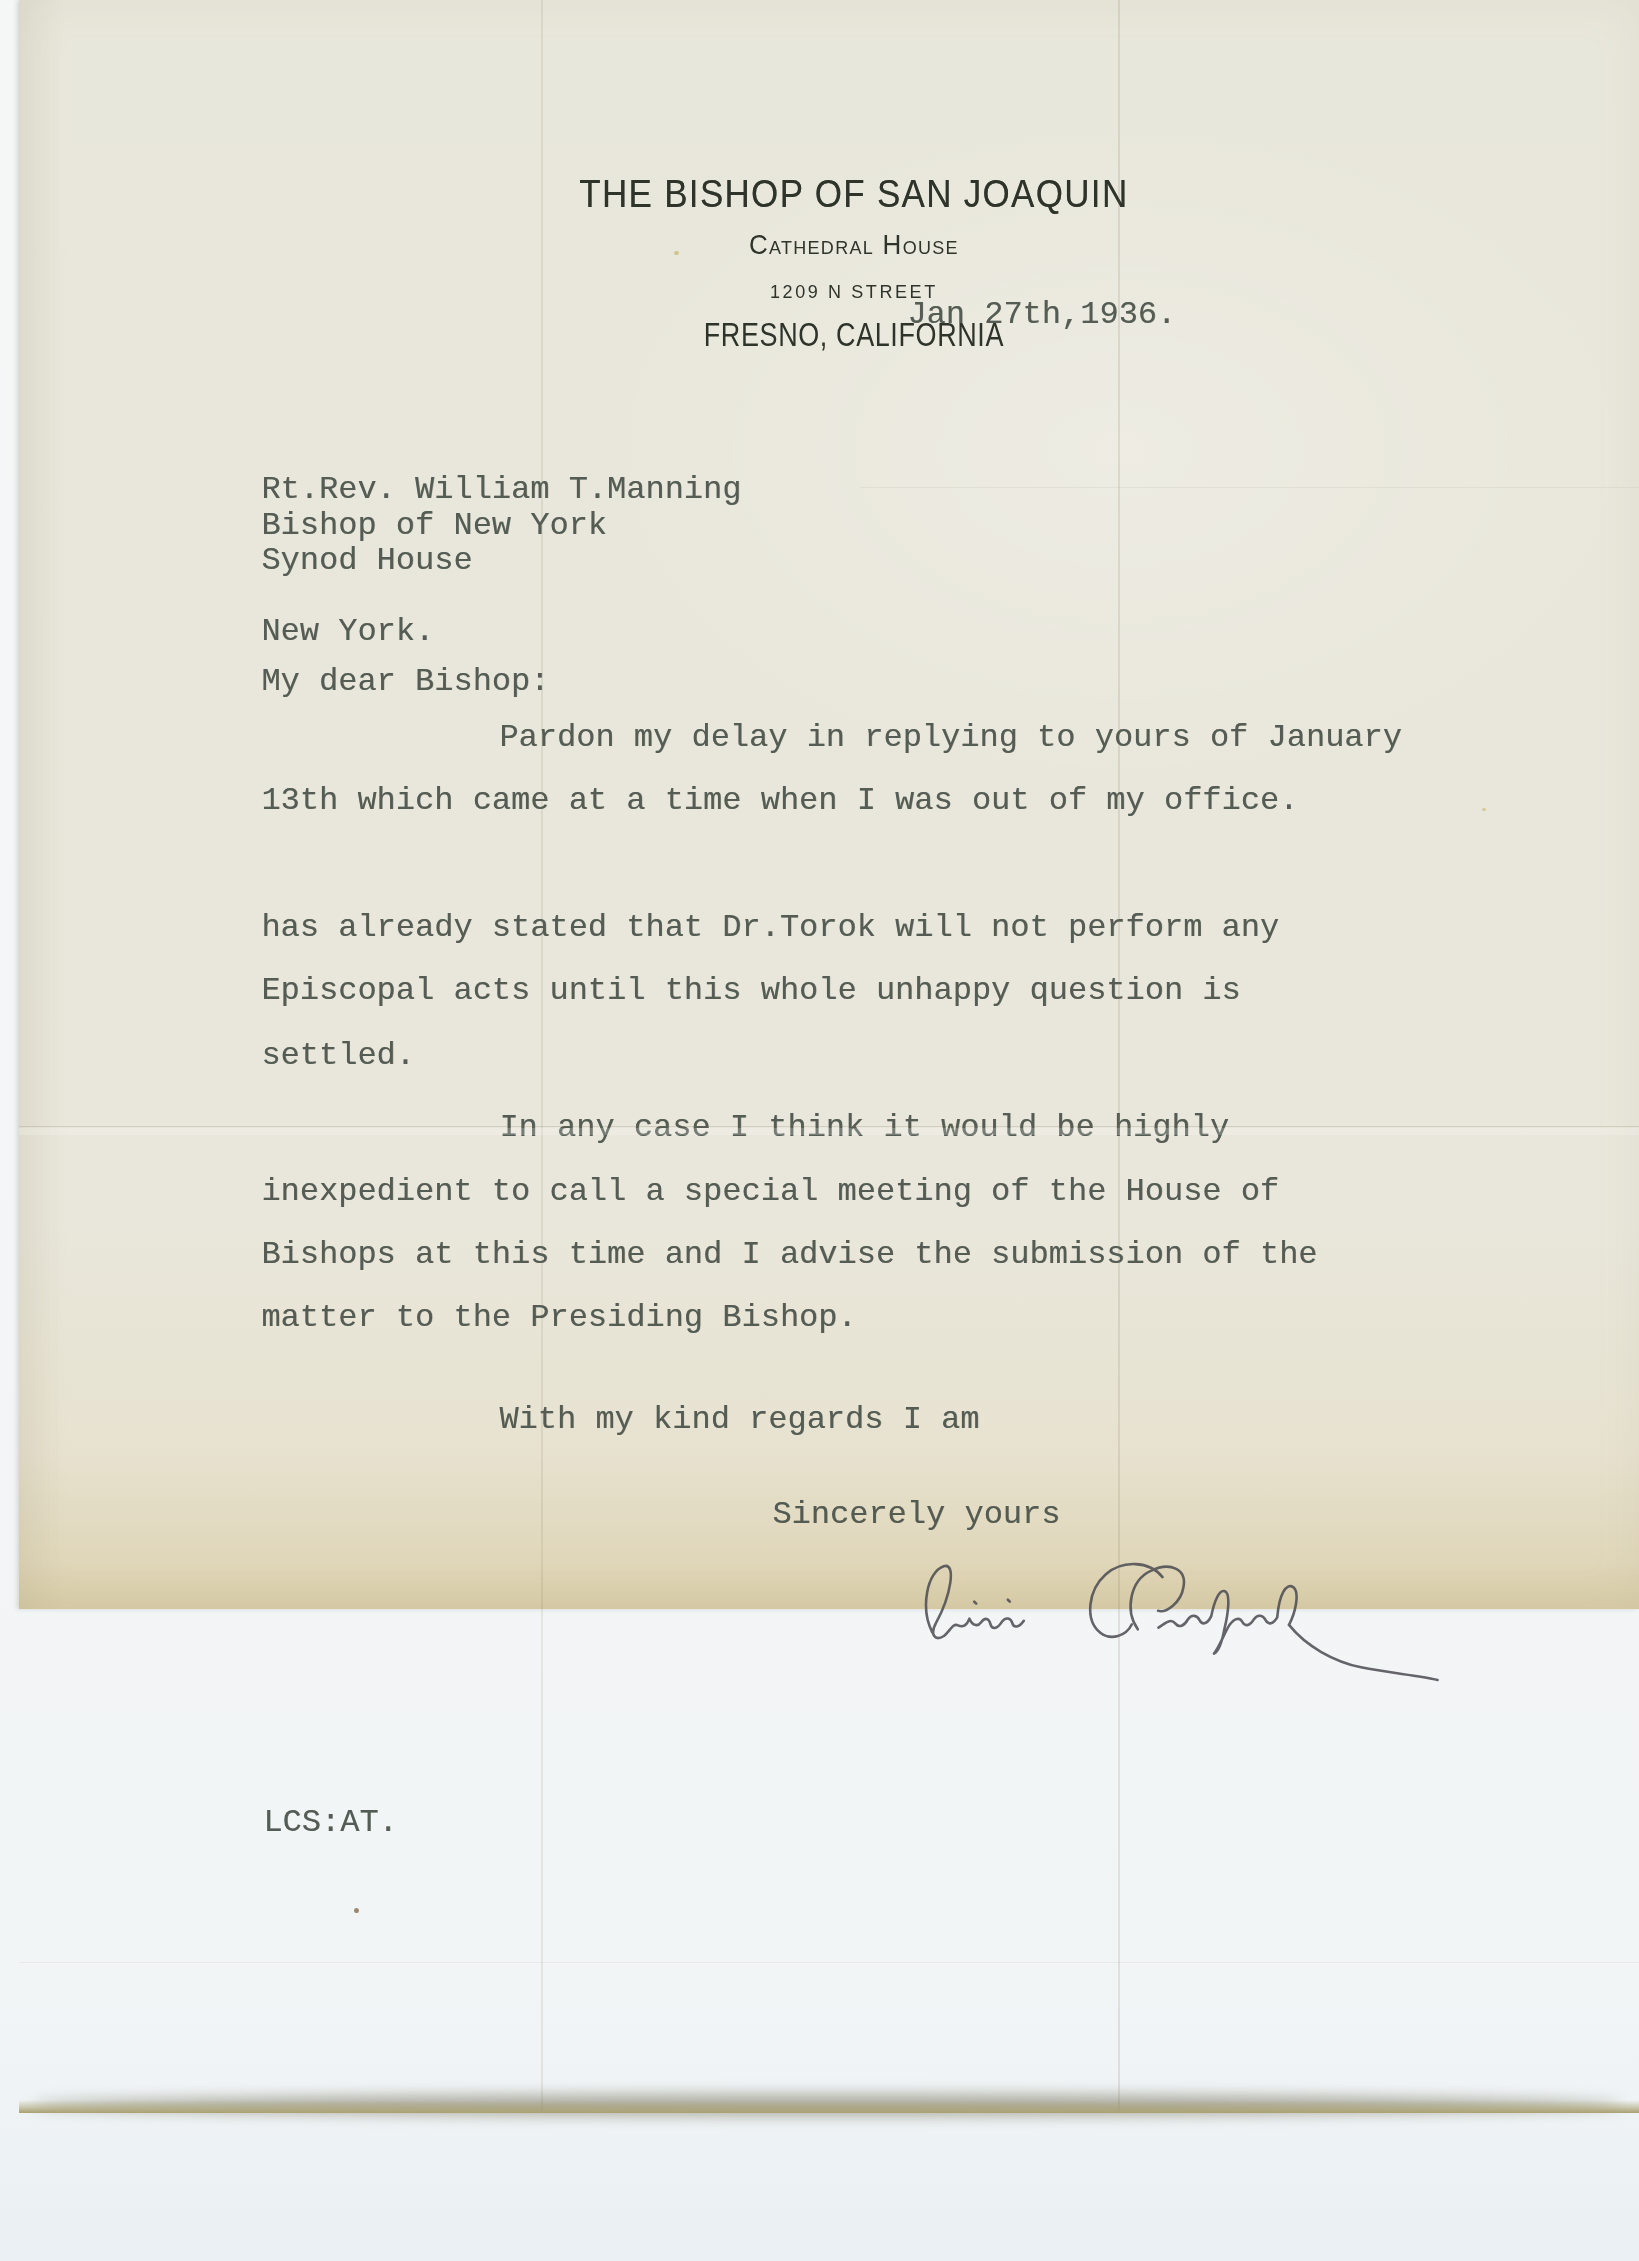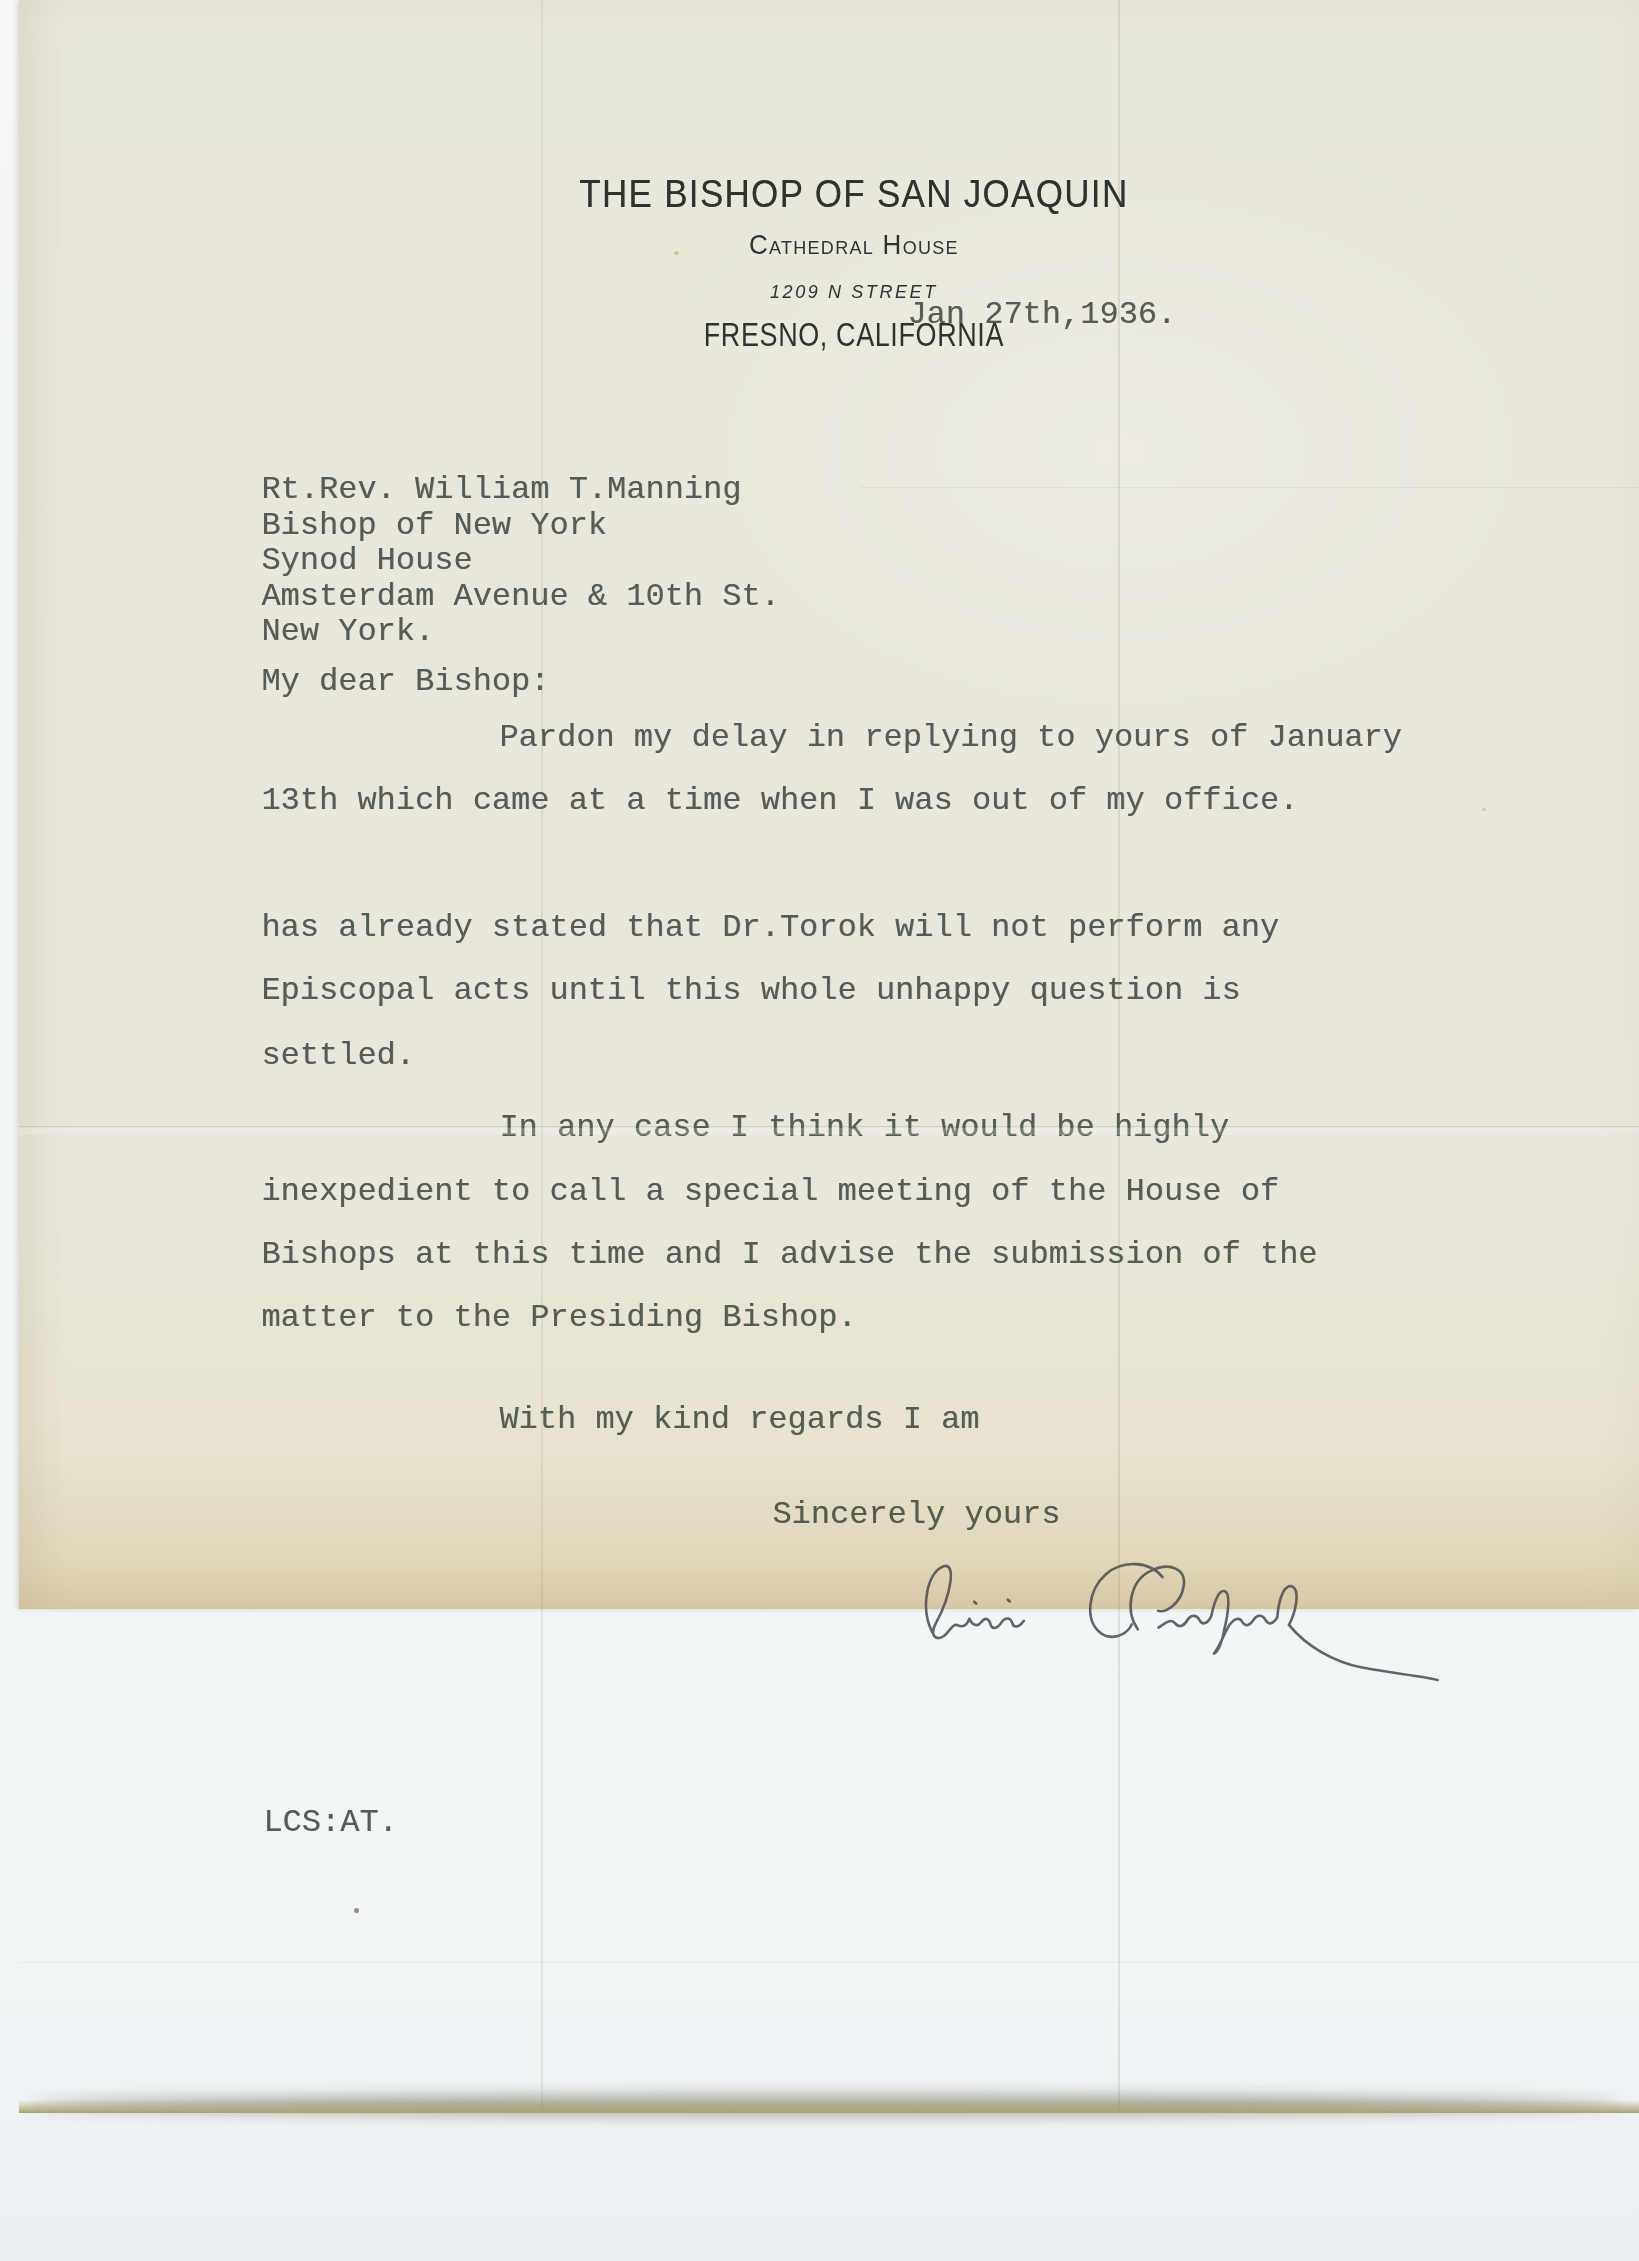--- a/index.html
+++ b/index.html
@@ -36,21 +36,21 @@
   .speck1{left:335px;top:1908px;width:4.5px;height:5.2px;background:#8a6b4e;opacity:.8;}
   .speck2{left:655px;top:251px;width:4.5px;height:3.9px;background:#c9bd7a;opacity:.8;}
   .speck3{left:1463px;top:808px;width:3.9px;height:3.2px;background:#cfc07e;opacity:.8;}
 
   
   .lh{position:absolute;left:48px;width:1573px;text-align:center;color:#2f342b;
       font-family:"Liberation Sans",sans-serif;white-space:pre;line-height:1;}
   .lh1{top:173px;font-size:35px;letter-spacing:1.3px;transform:scaleY(1.12);transform-origin:top center;
        text-shadow:0 0 0.6px rgba(47,52,43,.6);}
   .lh2{top:231px;font-size:26px;letter-spacing:1.3px;font-variant:small-caps;transform:scaleY(1.05);transform-origin:top center;}
-  .lh3{top:283px;font-size:18px;letter-spacing:2.6px;font-style:italic;}
+  .lh3{top:283px;font-size:18px;letter-spacing:2.6px;}
   .lh4{top:320px;font-size:27px;letter-spacing:0.6px;transform:scaleY(1.2);transform-origin:top center;}
 
   
   .tw{
     position:absolute;white-space:pre;line-height:1;
     font-family:"Liberation Mono","DejaVu Sans Mono",monospace;
     font-size:32px;color:#4b544c;opacity:.94;
     text-shadow:0.4px 0.4px 0.6px rgba(64,74,64,.45);
   }
   .m{left:242px;}          
@@ -77,21 +77,20 @@
   <div class="lh lh1">THE BISHOP OF SAN JOAQUIN</div>
   <div class="lh lh2">Cathedral House</div>
   <div class="lh lh3">1209 N STREET</div>
   <div class="lh lh4">FRESNO, CALIFORNIA</div>
 
   <div class="tw date">Jan 27th,1936.</div>
 
   <div class="tw m addr0">Rt.Rev. William T.Manning</div>
   <div class="tw m addr1">Bishop of New York</div>
   <div class="tw m addr2">Synod House</div>
-  <div class="tw m addr3">Amsterdam Avenue &amp; 10th St.</div>
   <div class="tw m addr4">New York.</div>
 
   <div class="tw m salut">My dear Bishop:</div>
 
   <div class="tw ind p1a">Pardon my delay in replying to yours of January</div>
   <div class="tw m  p1b">13th which came at a time when I was out of my office.</div>
 
   <div class="tw m  p2b">has already stated that Dr.Torok will not perform any</div>
   <div class="tw m  p2c">Episcopal acts until this whole unhappy question is</div>
   <div class="tw m  p2d">settled.</div>

